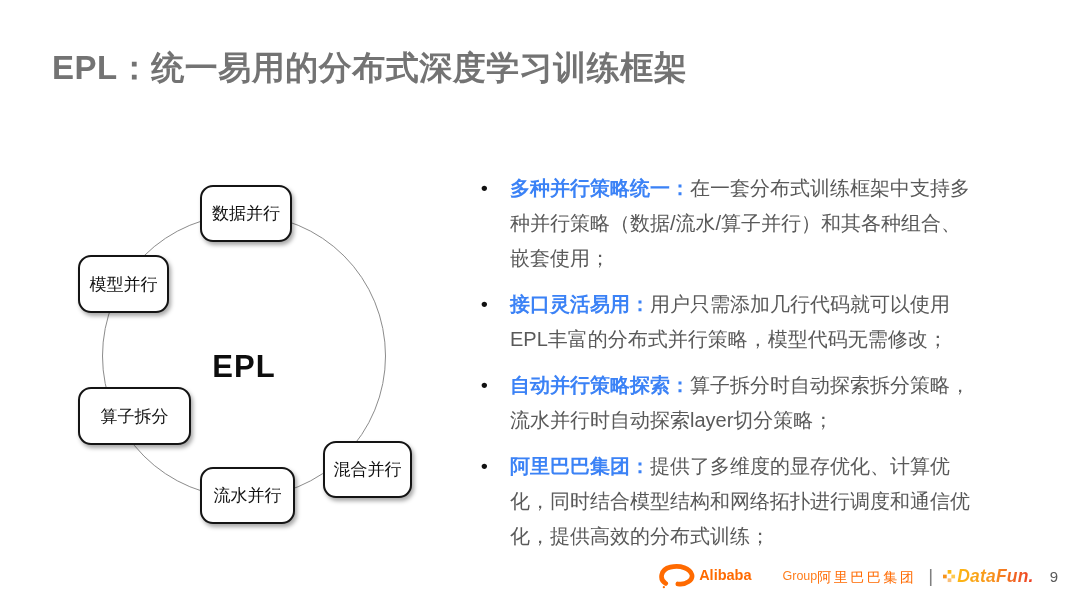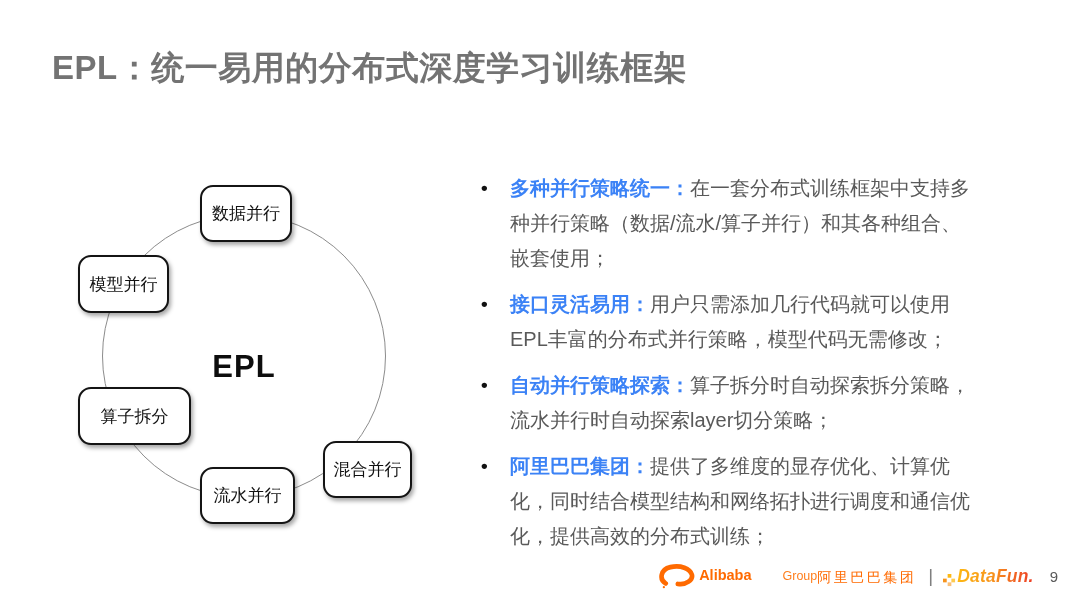--- a/index.html
+++ b/index.html
@@ -90,21 +90,21 @@
     align-items:center;
   }
   .alibaba-logo { display:flex; align-items:center; }
   .alibaba-icon { width:38px; height:28px; margin-right:4px; }
   .alibaba-text { display:flex; line-height:1.05; }
   .alibaba-row1 { display:flex; align-items:baseline; }
   .alibaba-name { font-size:14.5px; font-weight:700; color:#FF6A00; }
   .alibaba-suffix { font-size:12.5px; font-weight:400; color:#FF7F1E; margin-left:3px;padding-left:28px; }
   .alibaba-cn { font-size:14px; color:#FF6A00; letter-spacing:2.5px; margin-top:2px; }
   .footer-sep { color:#7f7f7f; font-size:19px; font-weight:300; margin:0 10px 0 12px; }
-  .datafun-logo { display:flex; align-items:flex-end; }
+  .datafun-logo { display:flex; align-items:center; }
   .datafun-sparkle { width:13px; height:13px; margin-right:1px; }
   .datafun-name {
     font-size:17.5px;
     font-weight:700;
     font-style:italic;
     background:linear-gradient(90deg,#FDB813 0%,#F7941D 45%,#ED3B26 100%);
     -webkit-background-clip:text;
     background-clip:text;
     color:transparent;
     letter-spacing:0.2px;

